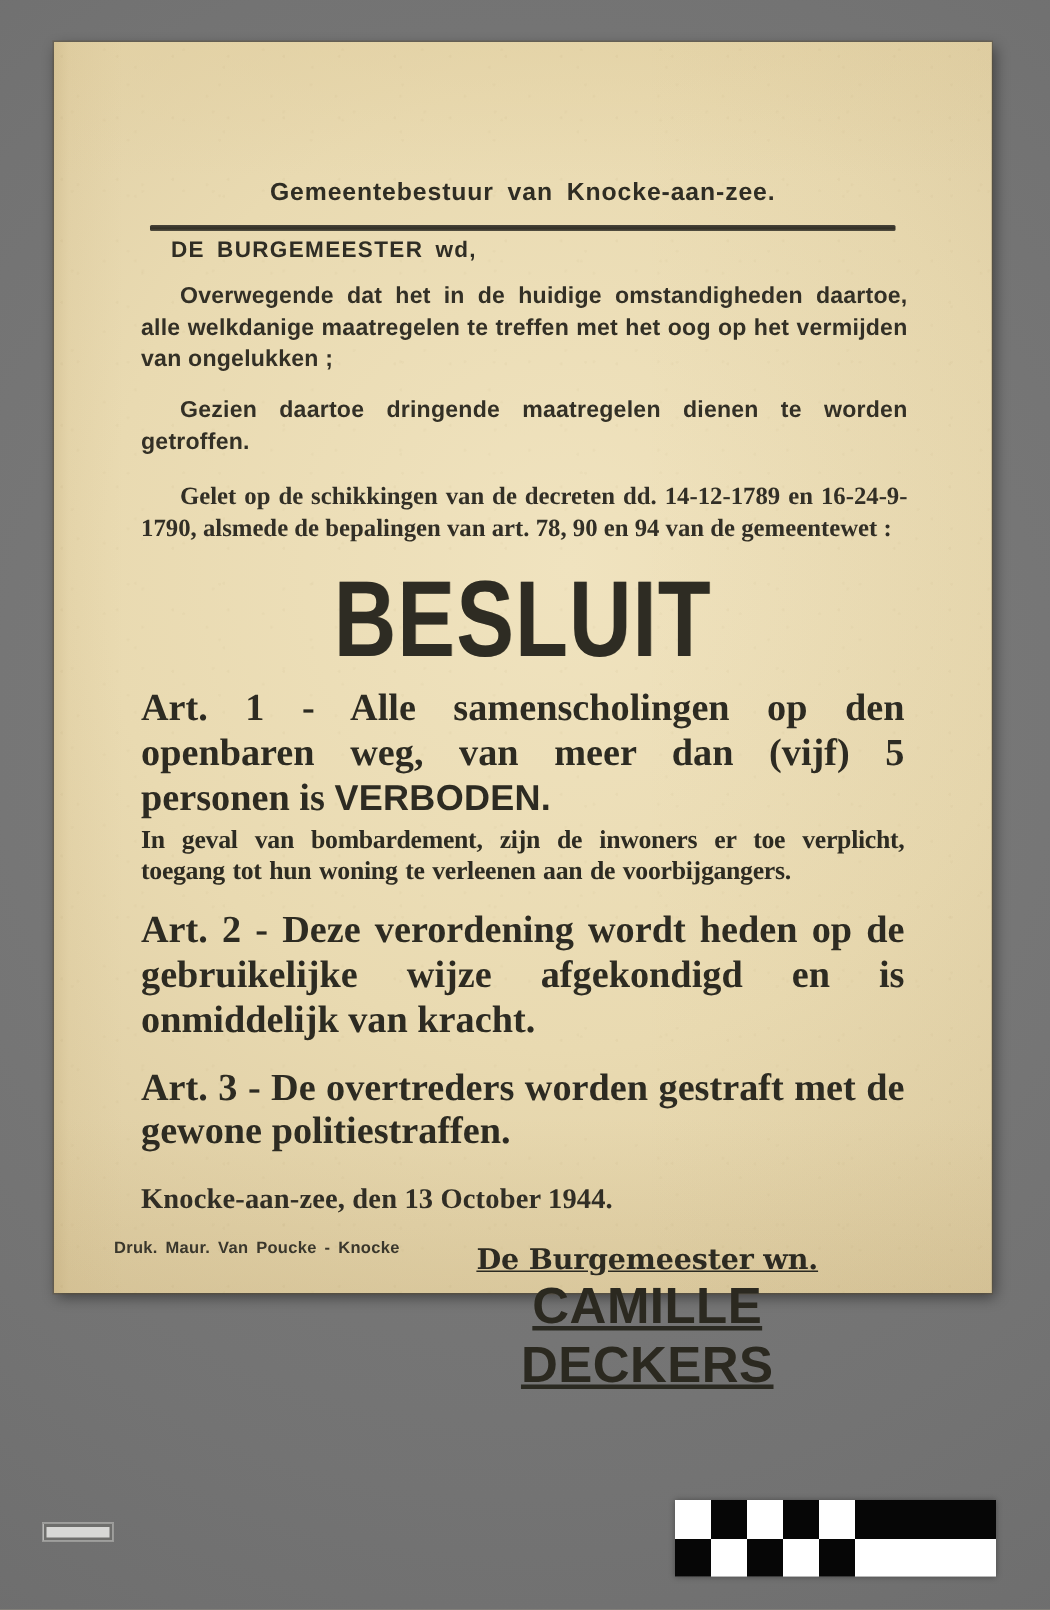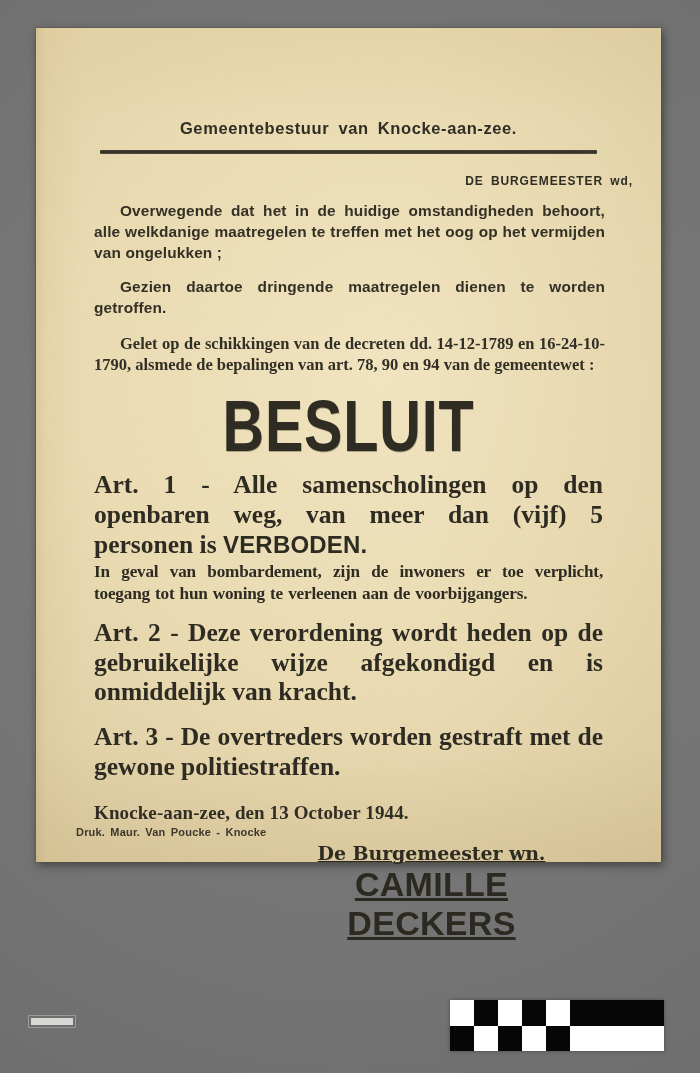--- a/index.html
+++ b/index.html
@@ -87,29 +87,28 @@
     margin-top: 91px;
   }
   #masthead-rule {
     margin: 12px 36px 0 36px;
     height: 4px;
     background: linear-gradient(to bottom, #3b3830, #24221b 55%, #4a463a);
     border-radius: 1px;
     opacity: 0.93;
   }
   #subhead {
-    margin-top: 20px;
+    margin-top: 4px;
     margin-left: 50px;
     font-family: "Liberation Sans", sans-serif;
     font-weight: bold;
-    font-size: 12px;
+    font-size: 15px;
     letter-spacing: 0.9px;
     word-spacing: 3px;
     color: #2f2d24;
-    text-align: right;
   }
 
   
   .whereas {
     font-family: "Liberation Sans", sans-serif;
     font-weight: bold;
     font-size: 15.4px;
     line-height: 1.36;
     letter-spacing: 0.15px;
     color: #333026;
@@ -271,25 +270,25 @@
   <div id="paper-grain"></div>
 
   <div id="poster-content">
 
     <div id="masthead">Gemeentebestuur  van  Knocke-aan-zee.</div>
 
     <div id="masthead-rule"></div>
 
     <div id="subhead">DE  BURGEMEESTER  wd,</div>
 
-    <p class="whereas">Overwegende dat het in de huidige omstandigheden behoort, alle welkdanige maatregelen te treffen met het oog op het vermijden van ongelukken ;</p>
+    <p class="whereas">Overwegende dat het in de huidige omstandigheden daartoe, alle welkdanige maatregelen te treffen met het oog op het vermijden van ongelukken ;</p>
 
     <p class="whereas">Gezien daartoe dringende maatregelen dienen te worden getroffen.</p>
 
-    <p id="recital-legal">Gelet op de schikkingen van de decreten dd. 14-12-1789 en 16-24-10-1790, alsmede de bepalingen van art. 78, 90 en 94 van de gemeentewet :</p>
+    <p id="recital-legal">Gelet op de schikkingen van de decreten dd. 14-12-1789 en 16-24-9-1790, alsmede de bepalingen van art. 78, 90 en 94 van de gemeentewet :</p>
 
     <div id="decision-title">BESLUIT</div>
 
     <p class="article" id="article-1"><span>Art. 1 - Alle samenscholingen op den openbaren weg, van meer dan (vijf) 5 personen is </span><span class="shout">VERBODEN.</span></p>
 
     <p id="bombardment-clause">In geval van bombardement, zijn de inwoners er toe verplicht, toegang tot hun woning te verleenen aan de voorbijgangers.</p>
 
     <p class="article" id="article-2"><span>Art. 2 - Deze verordening wordt heden op de gebruikelijke wijze afgekondigd en is onmiddelijk van kracht.</span></p>
 
     <p class="article" id="article-3"><span>Art. 3 - De overtreders worden gestraft met de gewone politiestraffen.</span></p>

